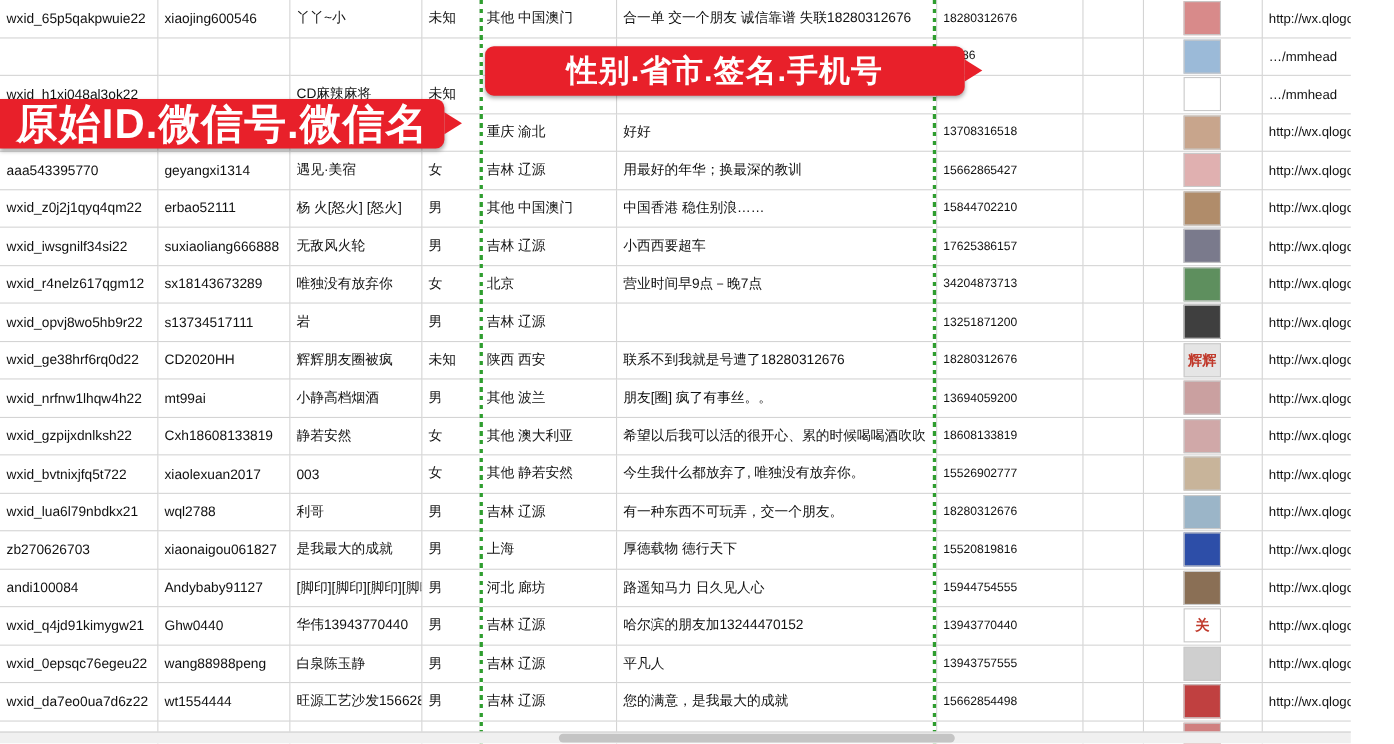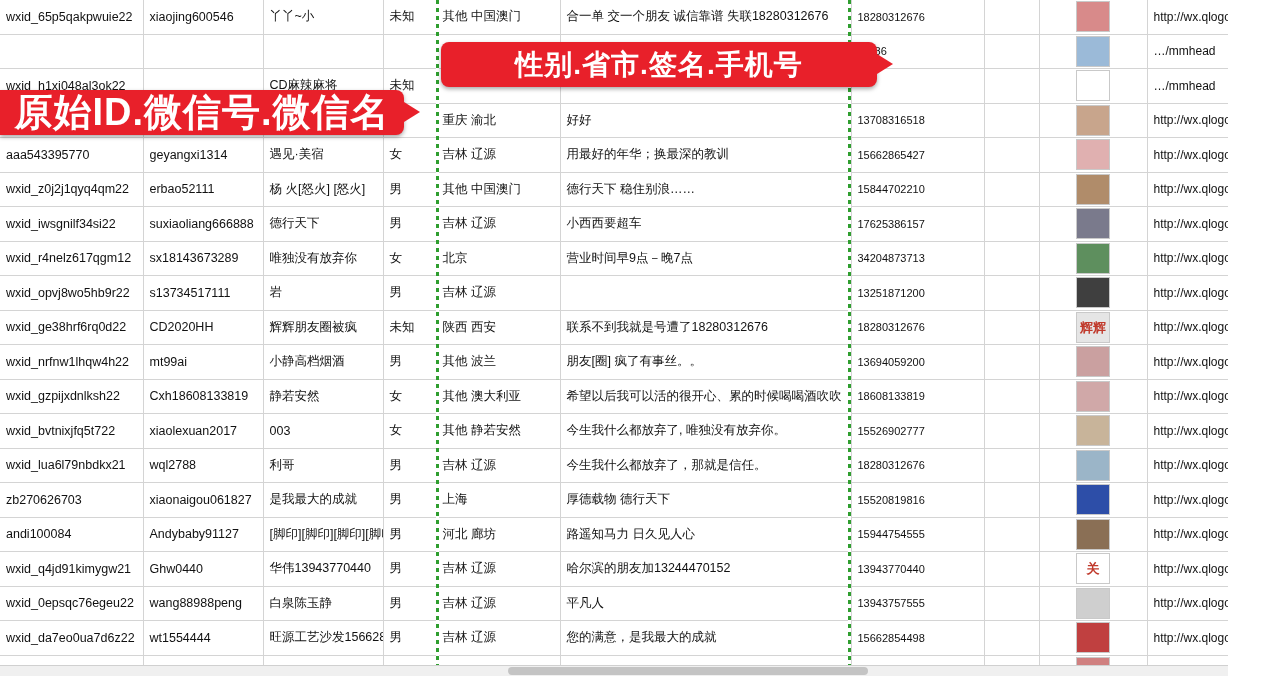--- a/index.html
+++ b/index.html
@@ -234,30 +234,30 @@
           <td></td>
           <td class="avatar-cell"><div class="avatar" style="background: rgb(224, 176, 176);"></div></td>
           <td class="link-cell">http://wx.qlogo.cn/mmhead</td>
         </tr>
         <tr>
           <td>wxid_z0j2j1qyq4qm22</td>
           <td>erbao52111</td>
           <td>杨 火[怒火] [怒火]</td>
           <td>男</td>
           <td>其他 中国澳门</td>
-          <td>德行天下 稳住别浪……</td>
+          <td>中国香港 稳住别浪……</td>
           <td class="phone-cell">15844702210</td>
           <td></td>
           <td class="avatar-cell"><div class="avatar" style="background: rgb(176, 140, 106);"></div></td>
           <td class="link-cell">http://wx.qlogo.cn/mmhead</td>
         </tr>
         <tr>
           <td>wxid_iwsgnilf34si22</td>
           <td>suxiaoliang666888</td>
-          <td>德行天下</td>
+          <td>无敌风火轮</td>
           <td>男</td>
           <td>吉林 辽源</td>
           <td>小西西要超车</td>
           <td class="phone-cell">17625386157</td>
           <td></td>
           <td class="avatar-cell"><div class="avatar" style="background: rgb(122, 122, 140);"></div></td>
           <td class="link-cell">http://wx.qlogo.cn/mmhead</td>
         </tr>
         <tr>
           <td>wxid_r4nelz617qgm12</td>
@@ -330,21 +330,21 @@
           <td></td>
           <td class="avatar-cell"><div class="avatar" style="background: rgb(200, 180, 154);"></div></td>
           <td class="link-cell">http://wx.qlogo.cn/mmhead</td>
         </tr>
         <tr>
           <td>wxid_lua6l79nbdkx21</td>
           <td>wql2788</td>
           <td>利哥</td>
           <td>男</td>
           <td>吉林 辽源</td>
-          <td>今生我什么都放弃了，那就是信任。</td>
+          <td>有一种东西不可玩弄，交一个朋友。</td>
           <td class="phone-cell">18280312676</td>
           <td></td>
           <td class="avatar-cell"><div class="avatar" style="background: rgb(155, 181, 200);"></div></td>
           <td class="link-cell">http://wx.qlogo.cn/mmhead</td>
         </tr>
         <tr>
           <td>zb270626703</td>
           <td>xiaonaigou061827</td>
           <td>是我最大的成就</td>
           <td>男</td>

